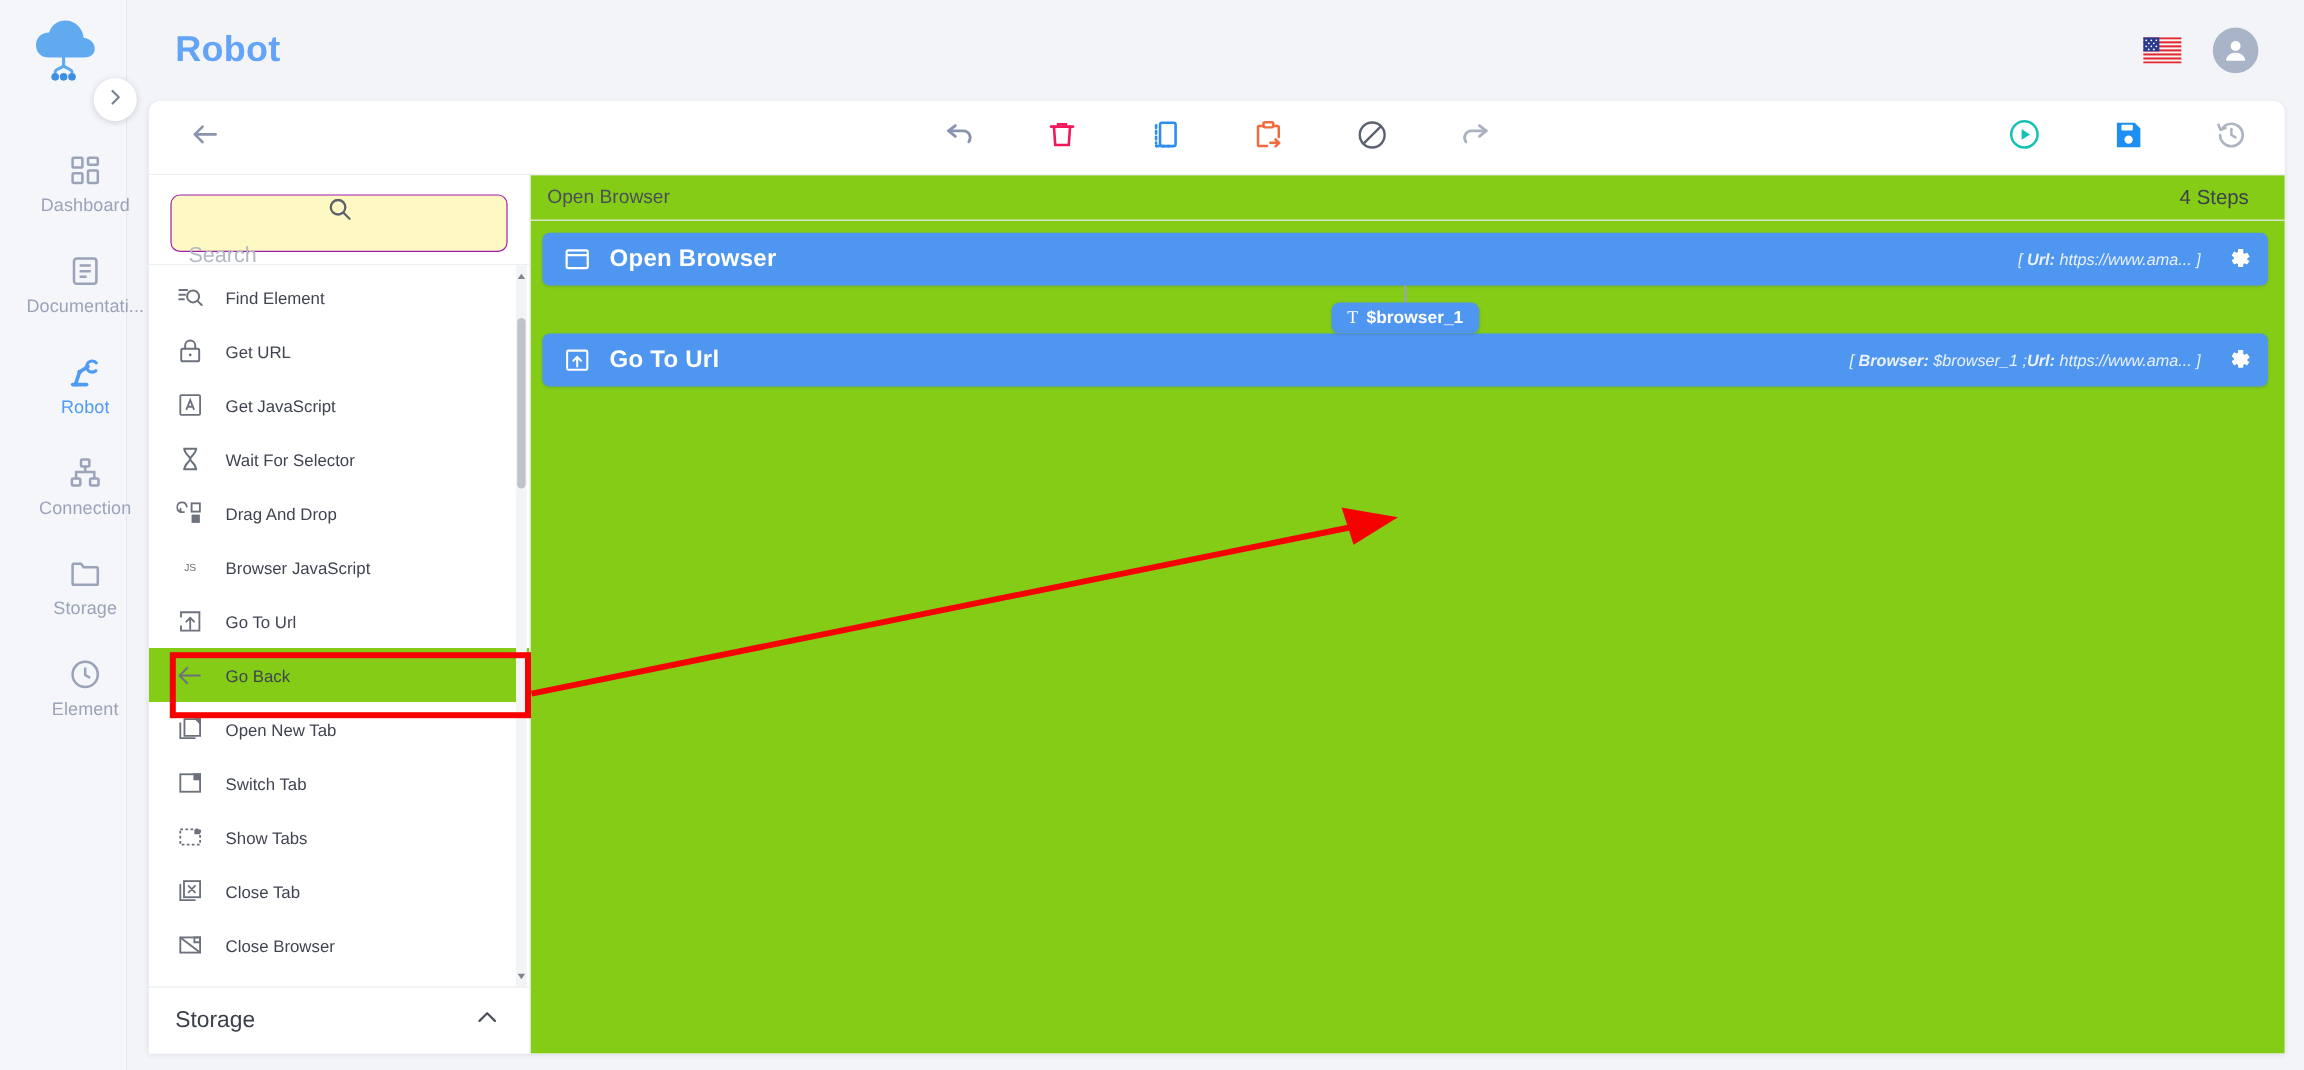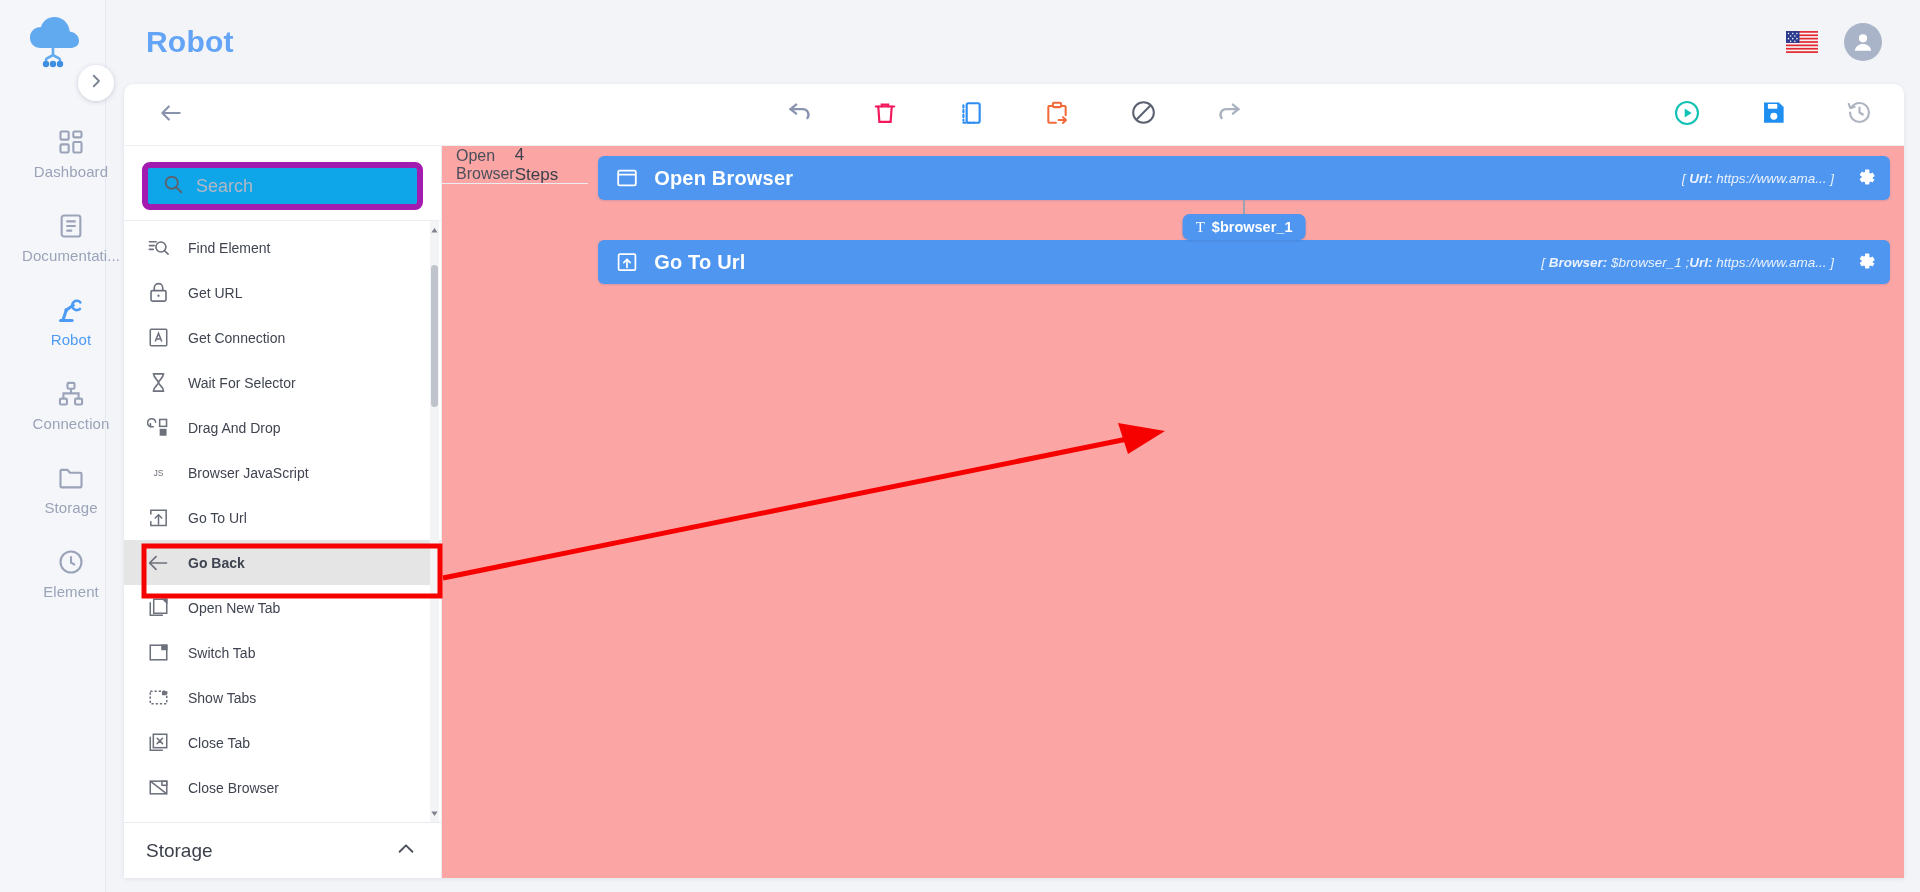--- a/index.html
+++ b/index.html
@@ -90,40 +90,41 @@
   .lib {
     width: 318px; flex: 0 0 318px;
     border-right: 1px solid #e9ebf0;
     display: flex; flex-direction: column; min-height: 0;
     position: relative;
     background: #fff;
   }
   .search-wrap { padding: 16px 18px 10px 18px; }
   .search-box {
     display: flex; align-items: center; gap: 12px;
-    height: 48px; border: 6px solid #a21caf; border-radius: 8px;
+    height: 48px; border: 1px solid #a21caf; border-radius: 8px;
     padding: 0 14px;
-    background: #0ea5e9;
+    background: #fef9c3;
+    flex-direction: column;
   }
   .search-box input {
     border: 0; outline: 0; font-size: 18px; color: #333;
     font-family: "Liberation Sans", sans-serif;
     width: 100%; background: transparent;
   }
   .search-box input::placeholder { color: #b3b8c4; }
 
   .lib-scroll { flex: 1; overflow: hidden; position: relative; border-top: 1px solid #eceef2; }
   .lib-list { padding: 4px 0 0 0; }
   .lib-row {
     height: 45px; display: flex; align-items: center; gap: 18px;
     padding: 0 20px 0 22px; cursor: pointer;
   }
   .lib-row .li { width: 24px; height: 24px; flex: 0 0 24px; display:flex; align-items:center; justify-content:center; }
   .lib-row .lt { font-size: 14px; color: #3f4450; }
-  .lib-row.hl { background: #e5e5e5; font-weight: bold; }
+  .lib-row.hl { background: #84cc16; }
 
   .lib-scrollbar {
     position: absolute; right: 2px; top: 0; width: 9px; height: 100%;
     background: #f3f4f6;
   }
   .lib-thumb {
     position: absolute; left: 1px; top: 44px; width: 7px; height: 142px;
     background: #bfc3cc; border-radius: 4px;
   }
   .sb-arrow {
@@ -133,21 +134,21 @@
 
   .lib-footer {
     flex: 0 0 56px; height: 56px;
     border-top: 1px solid #e9ebf0;
     display: flex; align-items: center; justify-content: space-between;
     padding: 0 24px 0 22px; cursor: pointer; background:#fff;
   }
   .lib-footer .ft { font-size: 19px; color: #3a3f4a; }
 
   
-  .canvas { flex: 1; display: flex; flex-direction: row; min-width: 0; background: #fca5a5; }
+  .canvas { flex: 1; display: flex; flex-direction: column; min-width: 0; background: #84cc16; }
   .canvas-head {
     height: 38px; flex: 0 0 38px;
     display: flex; align-items: center;
     padding: 0 30px 0 14px;
     border-bottom: 1px solid #ebedf1;
     font-size: 16px; color: #4a4f5a;
   }
   .canvas-head .steps { margin-left: auto; font-size: 17px; color: #3b4插; color:#3b404a; }
   .canvas-area { flex: 1; padding: 10px 14px 0 10px; position: relative; overflow: hidden; }
 
@@ -452,21 +453,21 @@
                 <span class="lt">Get URL</span>
               </div>
 
               <div class="lib-row">
                 <span class="li">
                   <svg viewBox="0 0 24 24" width="23" height="23" fill="none" stroke="#6c717c" stroke-width="1.6">
                     <rect x="3.4" y="3.4" width="17.2" height="17.2" rx="1"></rect>
                     <path d="M8.6 16.2L12 7.6l3.4 8.6M9.7 13.5h4.6"></path>
                   </svg>
                 </span>
-                <span class="lt">Get Connection</span>
+                <span class="lt">Get JavaScript</span>
               </div>
 
               <div class="lib-row">
                 <span class="li">
                   <svg viewBox="0 0 24 24" width="23" height="23" fill="none" stroke="#6c717c" stroke-width="1.7" stroke-linejoin="round">
                     <path d="M6 3h12M6 21h12"></path>
                     <path d="M7 3.4c0 4.4 5 6.1 5 8.6 0 2.5-5 4.2-5 8.6"></path>
                     <path d="M17 3.4c0 4.4-5 6.1-5 8.6 0 2.5 5 4.2 5 8.6"></path>
                   </svg>
                 </span>

